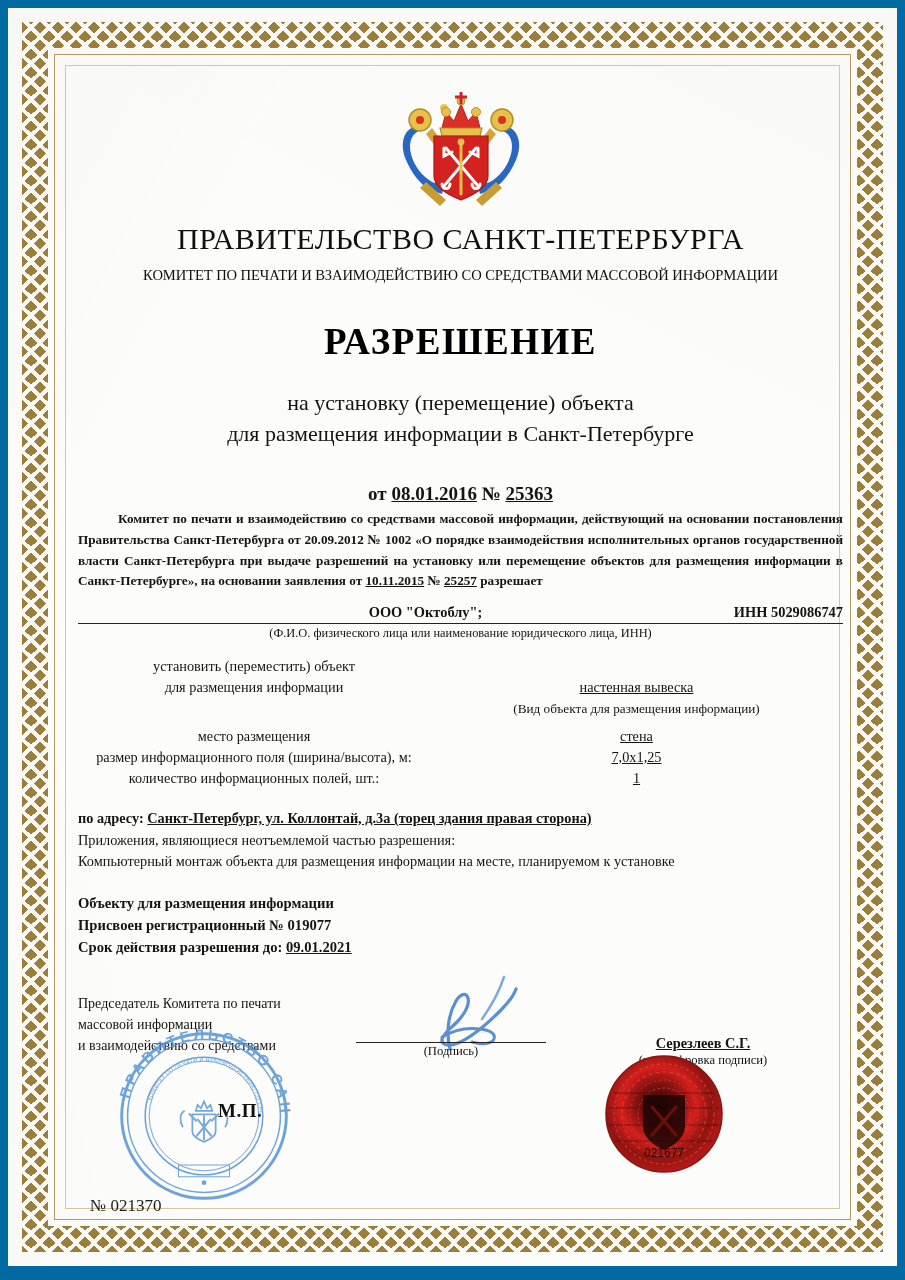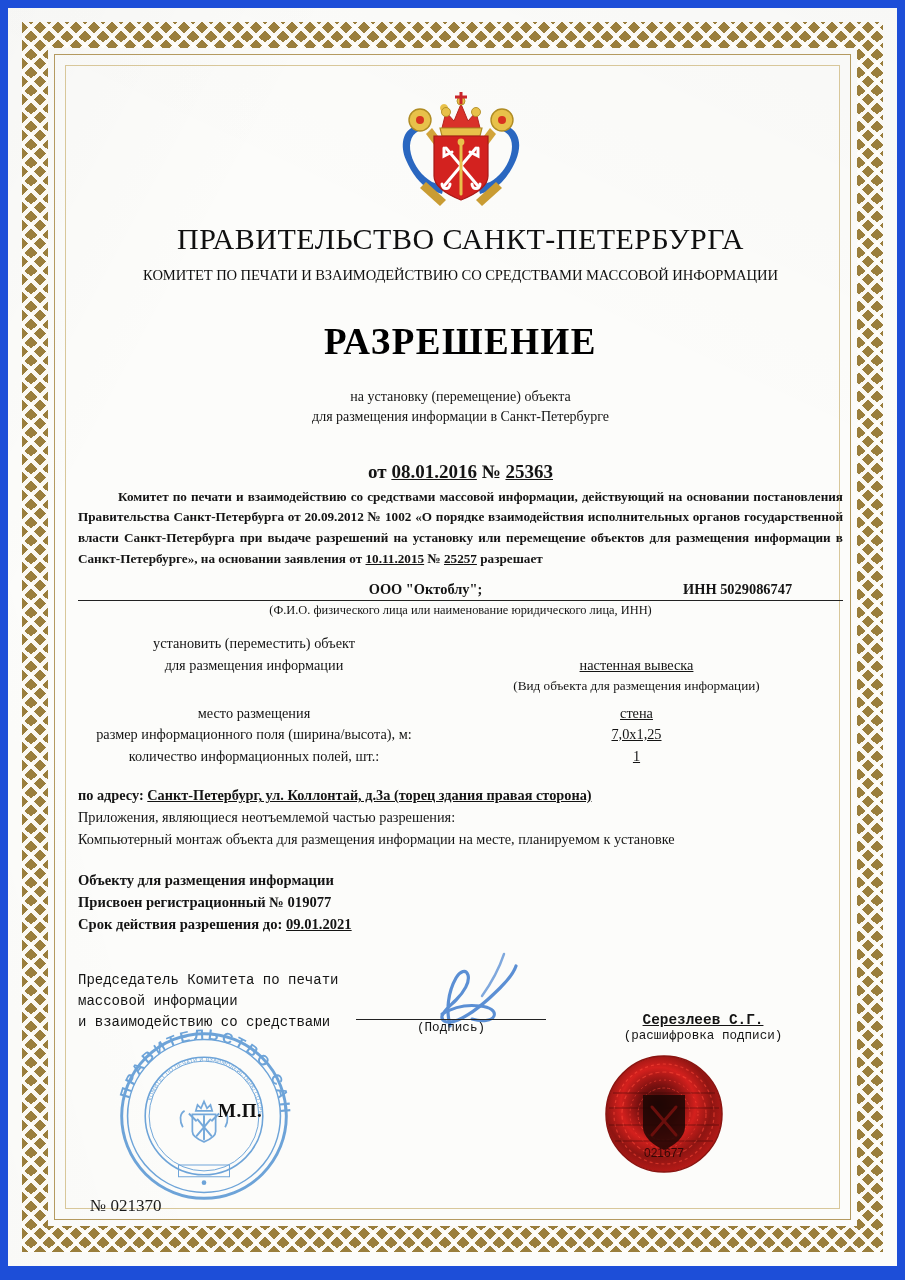--- a/index.html
+++ b/index.html
@@ -10,21 +10,21 @@
   }
   body {
     font-family: "Liberation Serif", "DejaVu Serif", serif;
   }
 
   .page {
     position: relative;
     width: 905px;
     height: 1280px;
     overflow: hidden;
-    background: #1d4ed8;
+    background: #0369a1;
   }
 
   
   .paper {
     position: absolute;
     left: 8px;
     top: 8px;
     width: 889px;
     height: 1258px;
     background:
@@ -121,21 +121,21 @@
   .doc-title {
     text-align: center;
     font-size: 37px;
     font-weight: bold;
     letter-spacing: 1.5px;
     margin-top: 36px;
     color: #000;
   }
   .subtitle {
     text-align: center;
-    font-size: 14px;
+    font-size: 22px;
     line-height: 1.42;
     margin-top: 24px;
   }
 
   
   .date-line {
     text-align: center;
     font-size: 19px;
     font-weight: bold;
     margin-top: 34px;
@@ -166,20 +166,21 @@
     font-weight: bold;
     padding-bottom: 2px;
   }
   .applicant-name {
     flex: 1;
     text-align: center;
     padding-left: 90px;
   }
   .applicant-inn {
     width: 160px;
+    text-align: right;
   }
   .applicant-rule {
     border-bottom: 1.3px solid #222;
     width: 100%;
   }
   .applicant-caption {
     text-align: center;
     font-size: 12.4px;
     margin-top: 2px;
   }
@@ -216,21 +217,20 @@
     font-size: 14.6px;
     font-weight: bold;
     line-height: 1.5;
   }
 
   
   .sign-block {
     margin-top: 34px;
     position: relative;
     height: 100px;
-    font-family: Liberation Mono, monospace;
   }
   .sign-role {
     font-size: 14px;
     line-height: 1.5;
     width: 300px;
   }
   .sign-mid {
     position: absolute;
     left: 278px;
     top: 48px;

